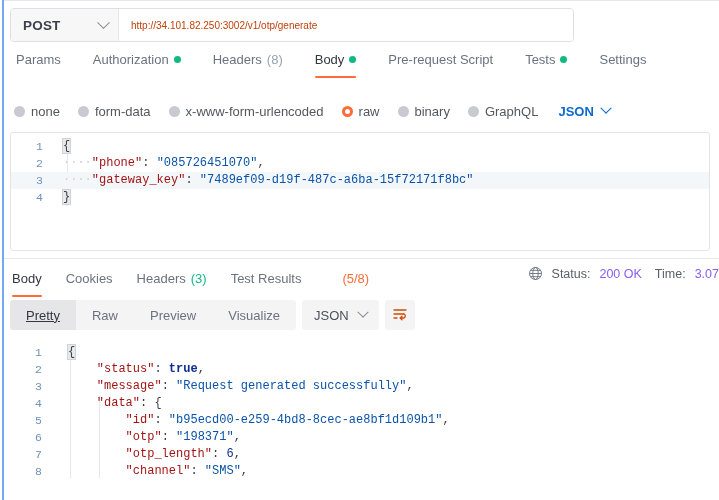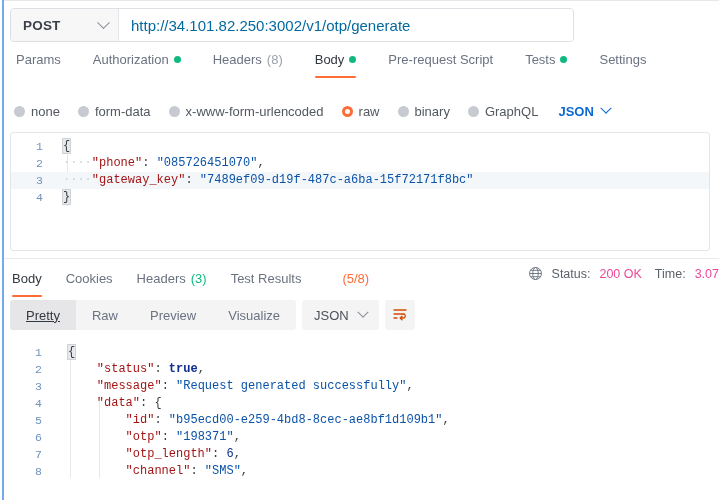--- a/index.html
+++ b/index.html
@@ -75,22 +75,22 @@
     width: 8px; height: 8px;
     border-right: 1.4px solid #8a8f98;
     border-bottom: 1.4px solid #8a8f98;
     transform: rotate(45deg) translate(-2px,-2px);
   }
   .url-input {
     flex: 1;
     display: flex;
     align-items: center;
     padding-left: 12px;
-    font-size: 15px;
-    color: #0369a1;
+    font-size: 10px;
+    color: #c2410c;
     background: #ffffff;
     border-radius: 0 3px 3px 0;
     cursor: text;
     overflow: hidden;
     white-space: nowrap;
   }
 
   
   .req-tabs {
     position: absolute;
@@ -263,21 +263,21 @@
     top: 266px;
     right: 0px;
     display: flex;
     align-items: center;
     gap: 9px;
     font-size: 12.5px;
     color: #5b6169;
     white-space: nowrap;
   }
   .globe-icon { display: inline-flex; width: 15px; height: 15px; }
-  .meta-val-green { color: #ec4899; font-weight: 400; }
+  .meta-val-green { color: #8b5cf6; font-weight: 400; }
 
   
   .view-row {
     position: absolute;
     left: 10px;
     top: 300px;
     height: 30px;
     display: flex;
     align-items: center;
     gap: 6px;

